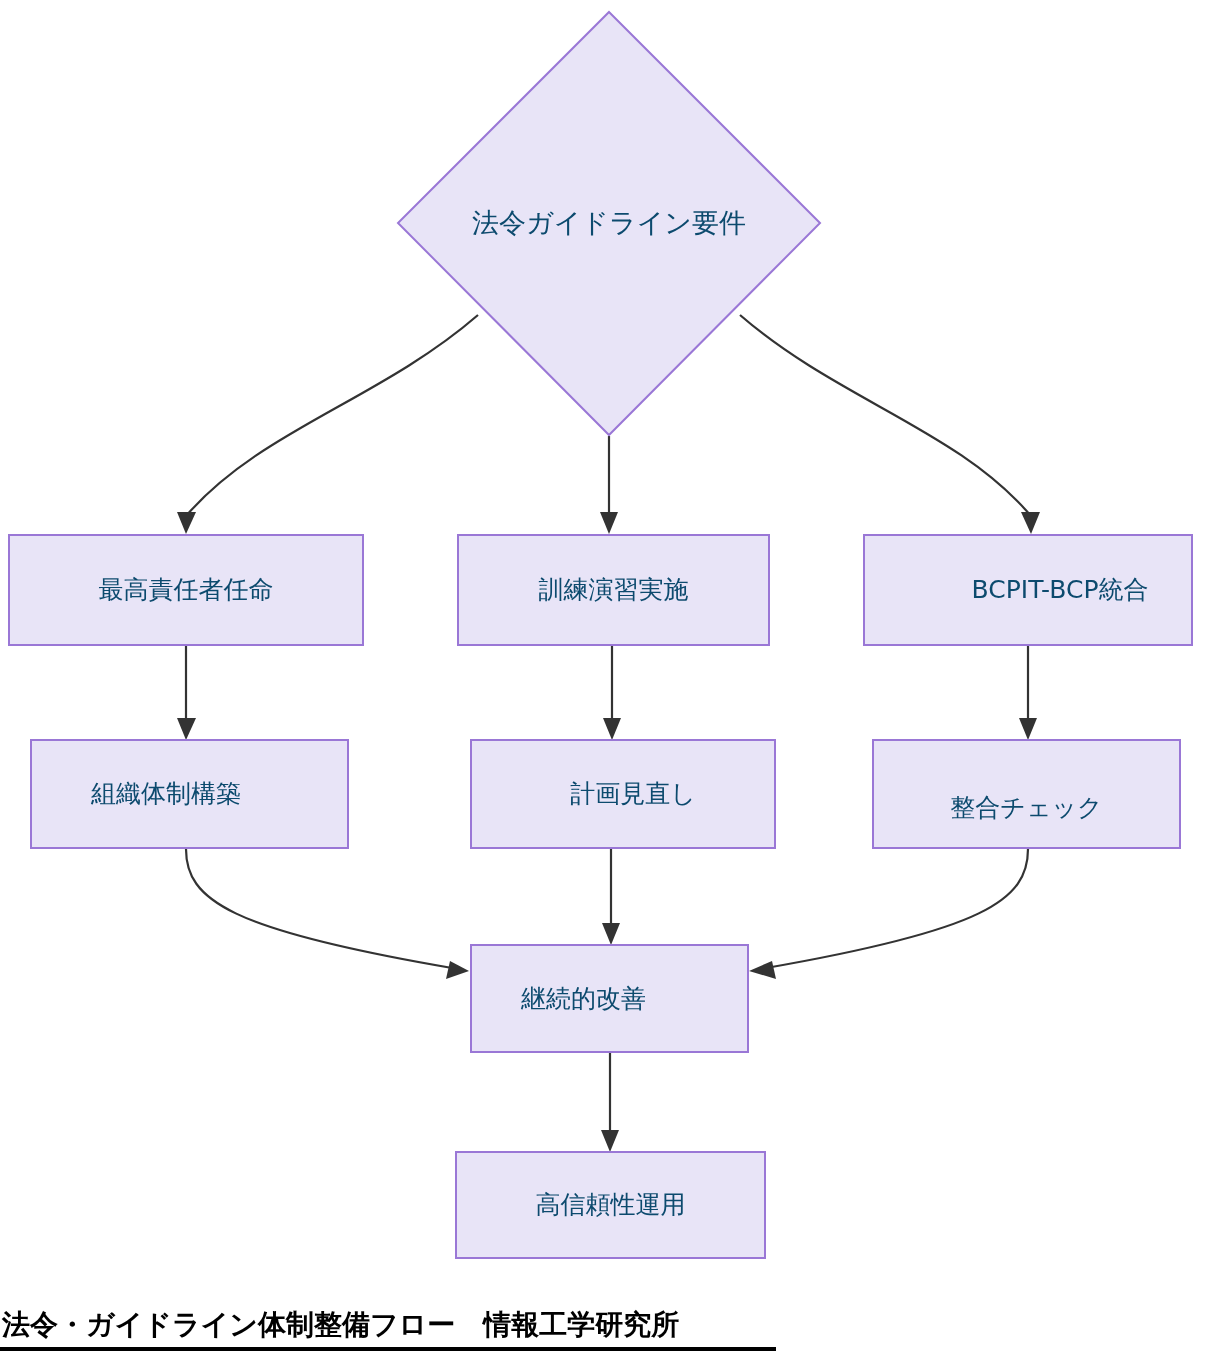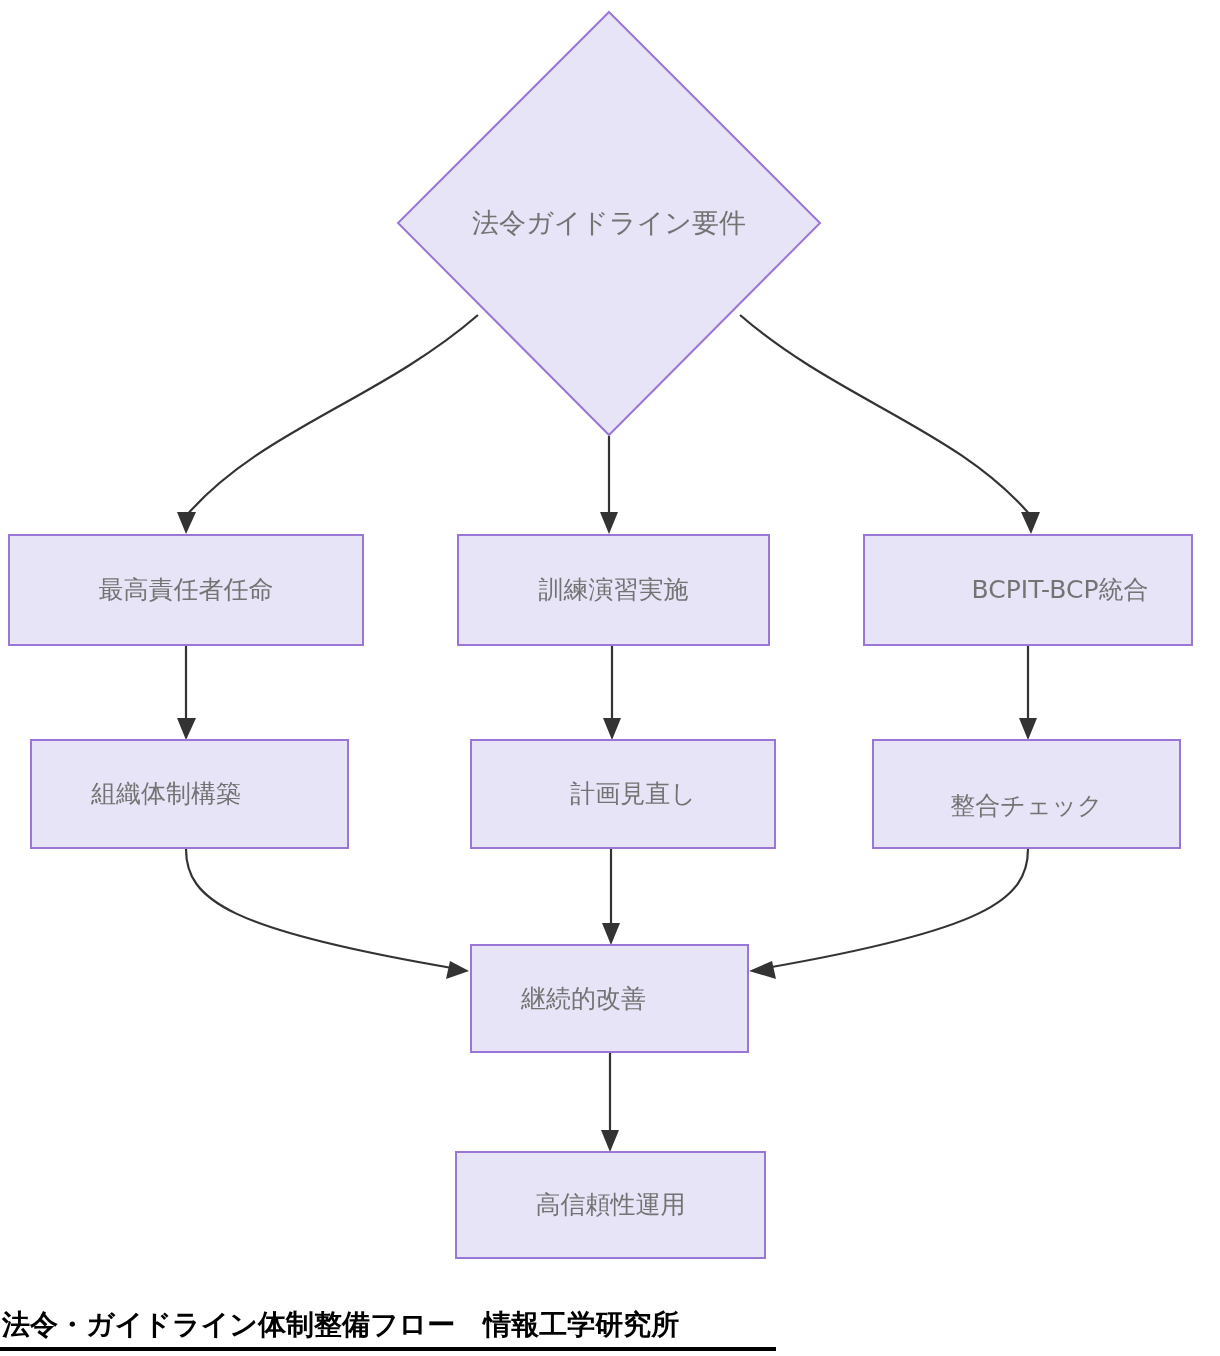--- a/index.html
+++ b/index.html
@@ -39,21 +39,21 @@
   .edge-arrow {
     fill: #333333;
     stroke: none;
   }
   .node-label {
     position: absolute;
     display: flex;
     align-items: center;
     justify-content: center;
     text-align: center;
-    color: #737373;
+    color: #0c4a6e;
     font-family: "DejaVu Sans", "Liberation Sans", sans-serif;
     font-weight: 400;
     line-height: 1.2;
     white-space: nowrap;
     pointer-events: none;
   }
   .label-box {
     font-size: 25px;
   }
   .label-diamond {
@@ -162,21 +162,21 @@
   <div class="node-label label-box" style="left:458px; top:535px; width:311px; height:110px;">訓練演習実施</div>
 
   <div class="node-label label-box" style="left:9px; top:535px; width:354px; height:110px;">最高責任者任命</div>
 
   <div class="node-label label-box" style="left:864px; top:535px; width:328px; height:110px;padding-left:32px;">BCPIT-BCP統合</div>
 
   <div class="node-label label-box" style="left:31px; top:740px; width:270px; height:108px;">組織体制構築</div>
 
   <div class="node-label label-box" style="left:471px; top:740px; width:324px; height:108px;text-align:right;">計画見直し</div>
 
-  <div class="node-label label-box" style="left:873px; top:740px; width:307px; height:136px;font-family:Liberation Mono, monospace;">整合チェック</div>
+  <div class="node-label label-box" style="left:873px; top:740px; width:307px; height:136px;">整合チェック</div>
 
   <div class="node-label label-box" style="left:445px; top:945px; width:277px; height:107px;">継続的改善</div>
 
   <div class="node-label label-box" style="left:456px; top:1152px; width:309px; height:106px;border-radius:16px;">高信頼性運用</div>
 
   <div class="caption">法令・ガイドライン体制整備フロー　情報工学研究所</div>
   <div class="caption-underline"></div>
 
 </div>
 

